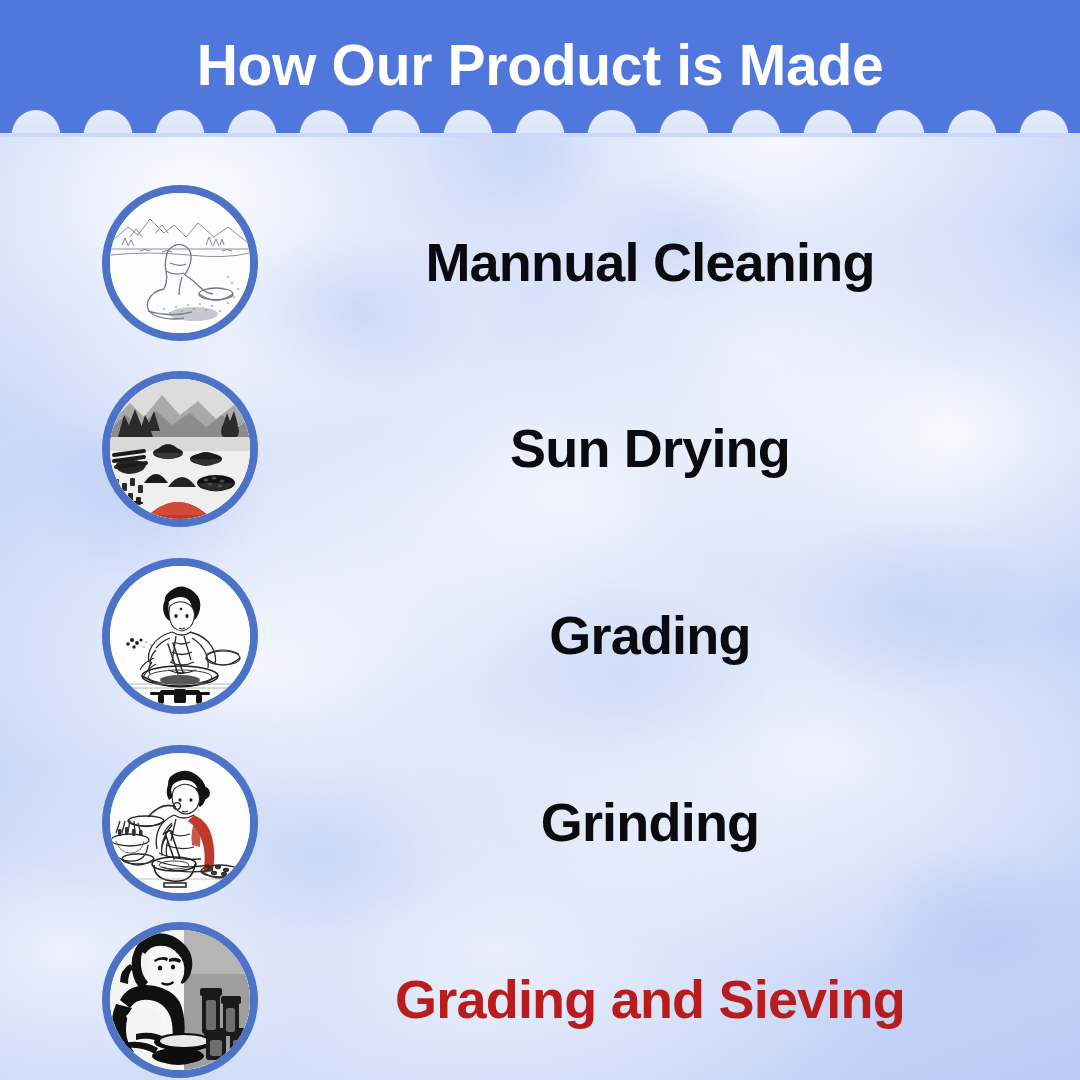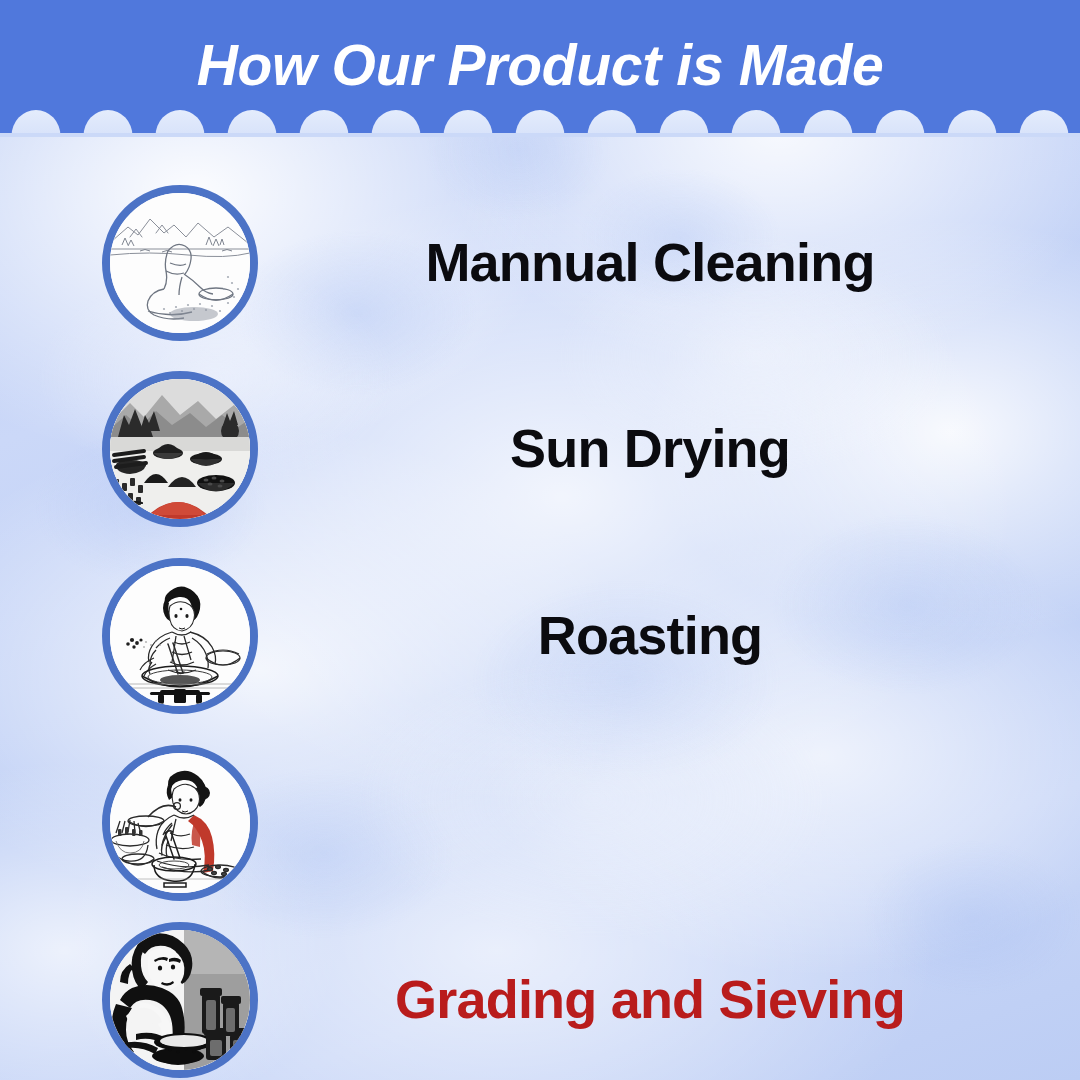--- a/index.html
+++ b/index.html
@@ -75,21 +75,20 @@
     width: 1080px;
     text-align: center;
     color: #ffffff;
     font-family: "Liberation Sans", sans-serif;
     font-size: 57px;
     font-weight: bold;
     letter-spacing: -0.3px;
     line-height: 1.05;
     white-space: nowrap;
     z-index: 7;
-    font-style: italic;
   }
 
   
   .scallops {
     position: absolute;
     left: 0;
     top: 103px;
     width: 1080px;
     height: 34px;
     z-index: 6;
@@ -382,21 +381,21 @@
             <circle cx="46" cy="75" r="1"></circle>
               <circle cx="50" cy="79" r="1"></circle>
             <circle cx="34" cy="81" r="1"></circle>
           </g>
           <g stroke="#9a9a9a" stroke-width="1" fill="none" opacity="0.7">
             <path d="M0 118 L140 118"></path>
             <path d="M0 122 L140 122"></path>
           </g>
         </svg>
       </div>
-      <div class="step-label" style="color: rgb(11, 11, 15);">Roasting</div>
+      <div class="step-label" style="color: rgb(11, 11, 15);">Grading</div>
     </div>
 
     <div class="step-row" style="top:745px;">
       <div class="step-circle" style="border-color: rgb(76, 115, 198);">
         <svg viewBox="0 0 140 140" aria-hidden="true">
           <rect width="140" height="140" fill="#fdfdfd"></rect>
           <g fill="#141414">
             <path d="M60 24 q14 -12 28 -1 q10 8 8 20 q-1 8 -6 11 l-5 -5 q5 -8 2 -15 q-4 -8 -14 -7 q-9 1 -12 8 l-3 -3 q0 -5 2 -8 Z"></path>
             <ellipse cx="92" cy="40" rx="8" ry="7"></ellipse>
             <path d="M58 32 q-3 8 1 15 l4 -3 q-3 -6 -1 -11 Z"></path>
@@ -469,20 +468,21 @@
               <ellipse cx="116" cy="117" rx="2.4" ry="1.5"></ellipse>
               <ellipse cx="104" cy="120" rx="2.4" ry="1.5"></ellipse>
               <ellipse cx="114" cy="121" rx="2.4" ry="1.5"></ellipse>
             </g>
           </g>
           <g stroke="#9a9a9a" stroke-width="1" fill="none" opacity="0.6">
             <path d="M0 126 L140 126"></path>
           </g>
         </svg>
       </div>
+      <div class="step-label" style="color: rgb(11, 11, 15);">Grinding</div>
     </div>
 
     <div class="step-row" style="top:922px;">
       <div class="step-circle" style="border-color: rgb(76, 115, 198);">
         <svg viewBox="0 0 140 140" aria-hidden="true">
           <rect width="140" height="140" fill="#f4f4f4"></rect>
           <path d="M74 0 H140 V140 H74 Z" fill="#9e9e9e"></path>
           <path d="M74 0 H140 V44 H74 Z" fill="#b5b5b5"></path>
           <g fill="#121212">
             <path d="M30 8 q26 -12 44 6 q10 10 8 24 q-2 12 -10 16 l-8 -10 q6 -6 5 -14 q-2 -12 -14 -14 q-14 -2 -20 8 l-8 -6 q1 -6 3 -10 Z"></path>

